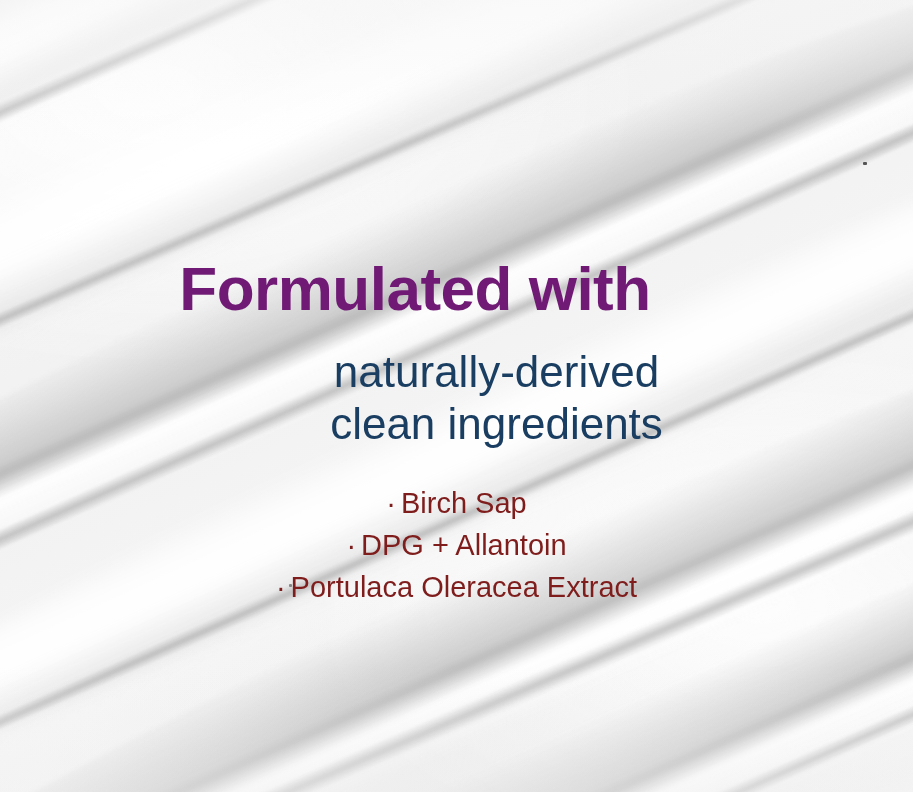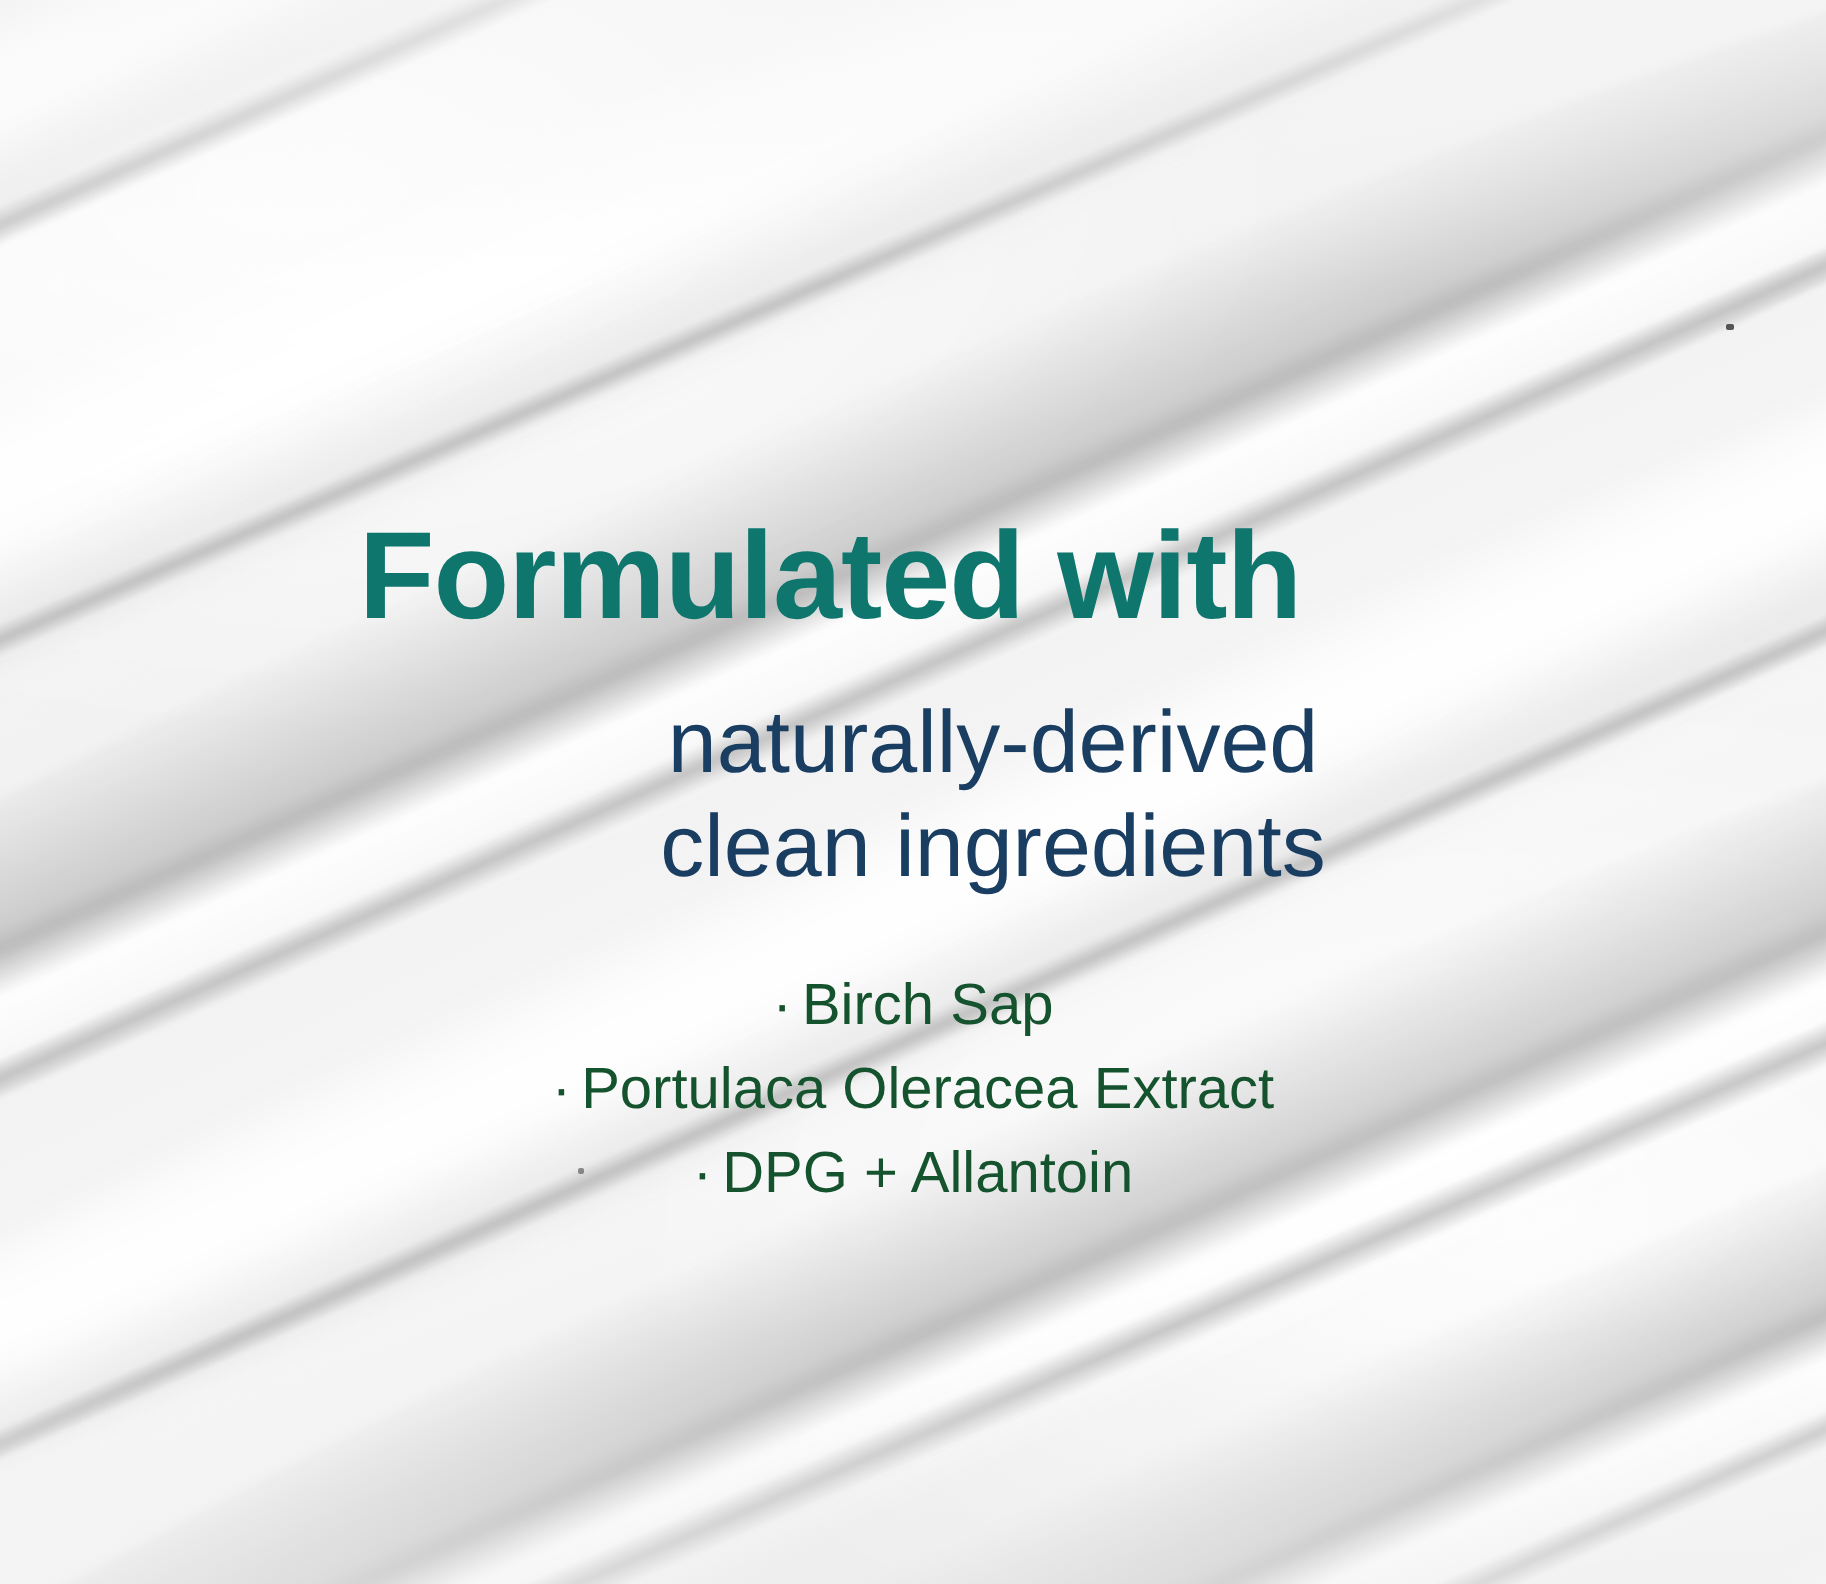--- a/index.html
+++ b/index.html
@@ -132,21 +132,21 @@
   }
 
   .headline {
     position: absolute;
     left: 0;
     top: 256px;
     width: 830px;
     font-size: 62px;
     font-weight: bold;
     letter-spacing: -0.5px;
-    color: #0f766e;
+    color: #701a75;
     line-height: 1.08;
     white-space: nowrap;
     text-align: center;
   }
 
   .subhead {
     position: absolute;
     left: 0;
     top: 346px;
     width: 913px;
@@ -158,21 +158,21 @@
   }
   .subhead .line { display: block; }
 
   .ingredients {
     position: absolute;
     left: 0;
     top: 483px;
     width: 913px;
     font-size: 29px;
     font-weight: normal;
-    color: #14532d;
+    color: #7f1d1d;
     line-height: 1.44;
   }
   .ingredients .item { display: block; white-space: nowrap; }
   .ingredients .dot { margin-right: 5px; }
 </style>
 </head>
 <body>
 
 <div class="slide">
 
@@ -205,18 +205,18 @@
 
     <div class="headline">Formulated with</div>
 
     <div class="subhead">
       <span class="line">naturally-derived</span>
       <span class="line">clean ingredients</span>
     </div>
 
     <div class="ingredients">
       <span class="item"><span class="dot">·</span><span>Birch Sap</span></span>
+      <span class="item"><span class="dot">·</span><span>DPG + Allantoin</span></span>
       <span class="item"><span class="dot">·</span><span>Portulaca Oleracea Extract</span></span>
-      <span class="item"><span class="dot">·</span><span>DPG + Allantoin</span></span>
     </div>
 
   </div>
 </div>
 
 </body></html>

